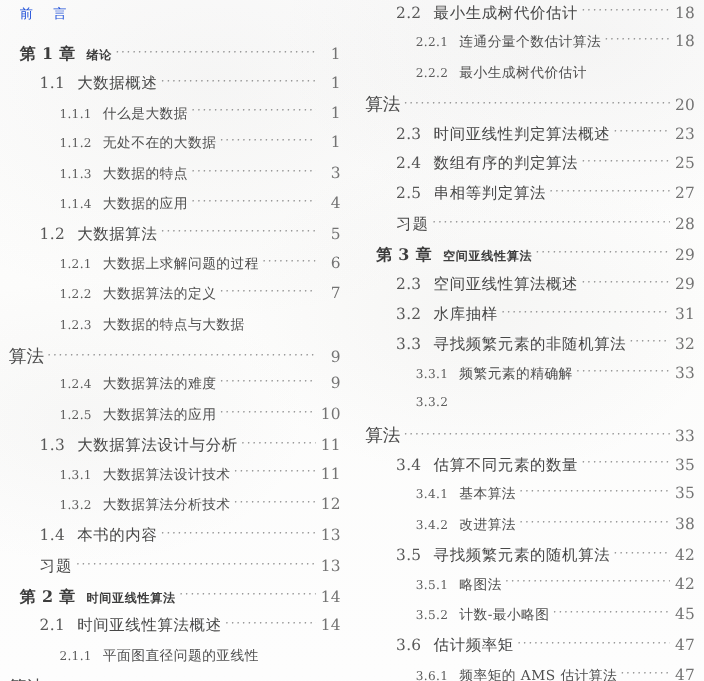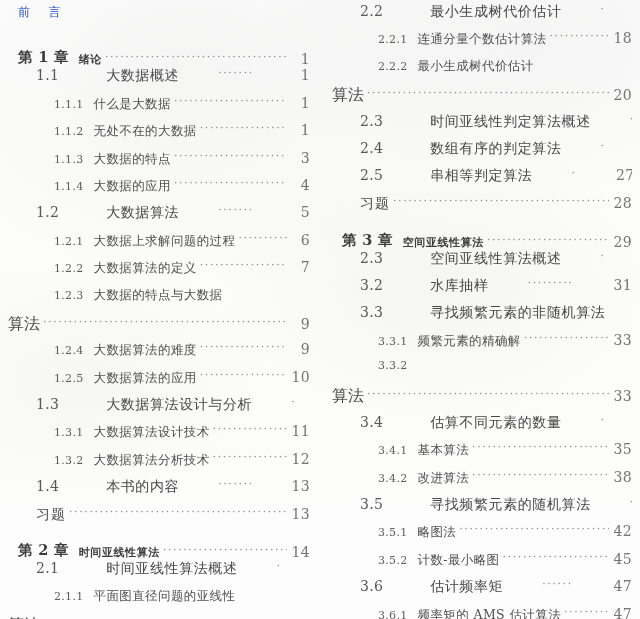--- a/index.html
+++ b/index.html
@@ -86,25 +86,25 @@
   .pg {
     flex: 0 0 auto;
     width: 20px;
     text-align: right;
     color: #737373;
     font-size: 14px;
     letter-spacing: 0.3px;
   }
 
   
-  .lvl-chapter { padding-left: 10px; align-items: flex-end; }
+  .lvl-chapter { padding-left: 10px; }
   .lvl-chapter .num   { font-size: 14.5px; font-weight: bold; color: #3d3d3d; margin-right: 10px; }
   .lvl-chapter .title { font-size: 11px; font-weight: bold; color: #3d3d3d; letter-spacing: 0.6px; }
 
-  .lvl-section { padding-left: 28px; gap: 36px; }
+  .lvl-section { padding-left: 28px; }
   .lvl-section .num   { font-size: 14px; margin-right: 11px; }
   .lvl-section .title { font-size: 14px; letter-spacing: 0.6px; color: #474747; }
 
   .lvl-sub { padding-left: 46px; }
   .lvl-sub .num   { font-size: 11px; margin-right: 10px; color: #5d5d5d; }
   .lvl-sub .title { font-size: 12.5px; letter-spacing: 0.4px; color: #4f4f4f; }
 
   .lvl-exercise { padding-left: 28px; }
   .lvl-exercise .title { font-size: 14px; letter-spacing: 1px; color: #474747; }
 </style>

